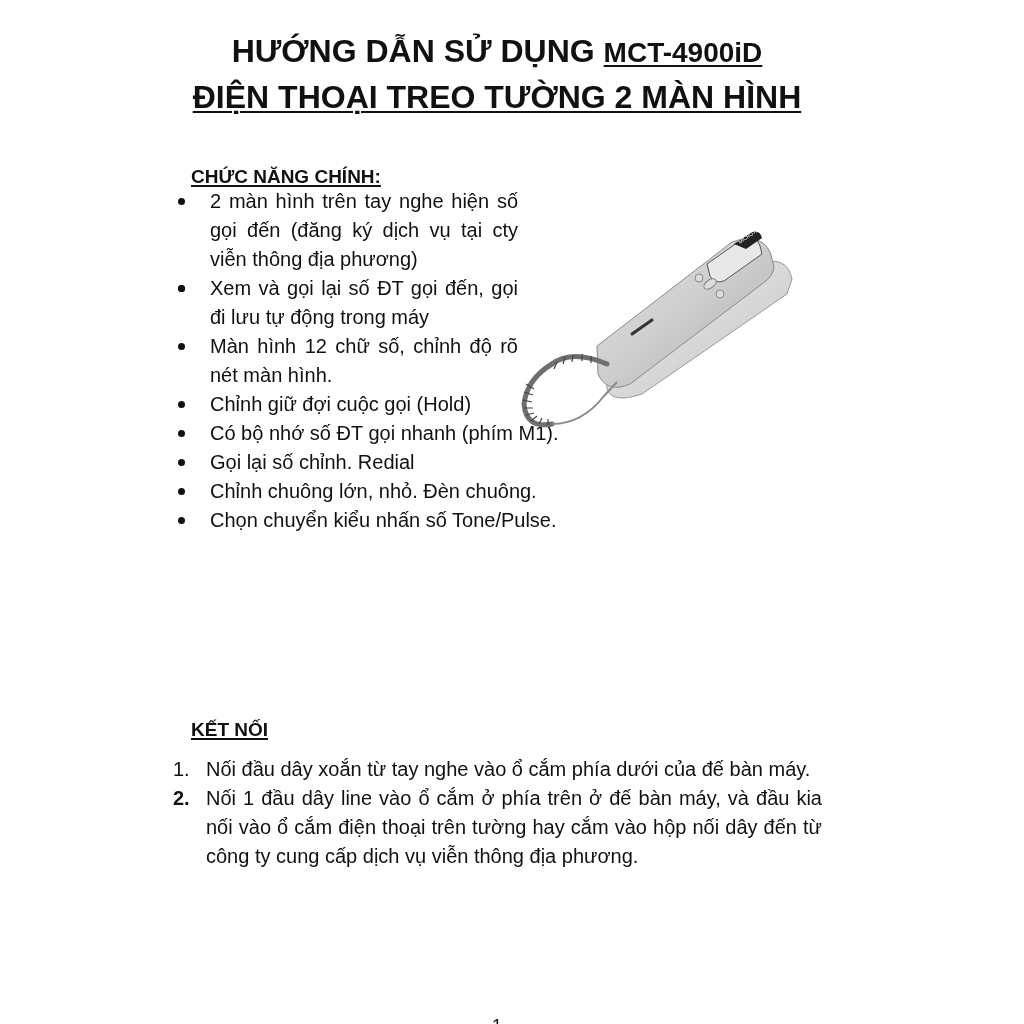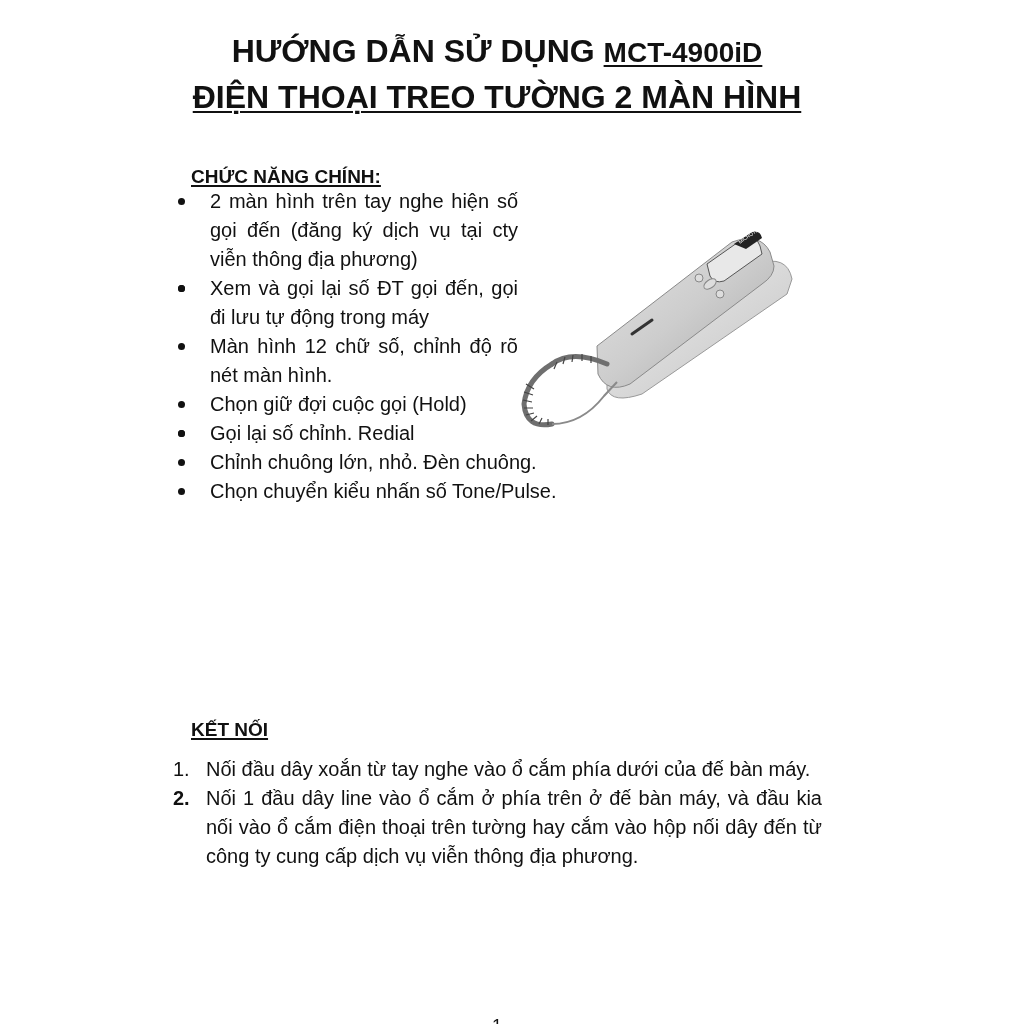--- a/index.html
+++ b/index.html
@@ -30,22 +30,22 @@
 </div>
 <div class="abs subtitle">ĐIỆN THOẠI TREO TƯỜNG 2 MÀN HÌNH</div>
 
 <div class="abs h2" style="top:146px;">CHỨC NĂNG CHÍNH:</div>
 
 <ul class="abs bullets">
   <li class="narrow"><span class="dot"></span><span>2 màn hình trên tay nghe hiện số gọi đến (đăng ký dịch vụ tại cty viễn thông địa phương)</span></li>
   <li class="narrow"><span class="dot"></span></li>
   <li class="narrow"><span class="dot"></span><span>Xem và gọi lại số ĐT gọi đến, gọi đi lưu tự động trong máy</span></li>
   <li class="narrow"><span class="dot"></span><span>Màn hình 12 chữ số, chỉnh độ rõ nét màn hình.</span></li>
-  <li><span class="dot"></span><span>Chọn giữ đợi cuộc gọi (Hold)</span></li>
-  <li><span class="dot"></span></li>
+  <li><span class="dot"></span><span>Chỉnh giữ đợi cuộc gọi (Hold)</span></li>
+  <li><span class="dot"></span><span>Có bộ nhớ số ĐT gọi nhanh (phím M1).</span></li>
   <li><span class="dot"></span><span>Gọi lại số chỉnh. Redial</span></li>
   <li><span class="dot"></span><span>Chỉnh chuông lớn, nhỏ. Đèn chuông.</span></li>
   <li><span class="dot"></span><span>Chọn chuyển kiểu nhấn số Tone/Pulse.</span></li>
 </ul>
 
 <div class="abs phone" title="MCT-4900iD wall phone with coiled cord">
   <svg width="290" height="215" viewBox="0 0 290 215">
     <defs>
       <linearGradient id="bodyG" x1="0" y1="0" x2="1" y2="1">
         <stop offset="0" stop-color="#e4e4e4"></stop>

